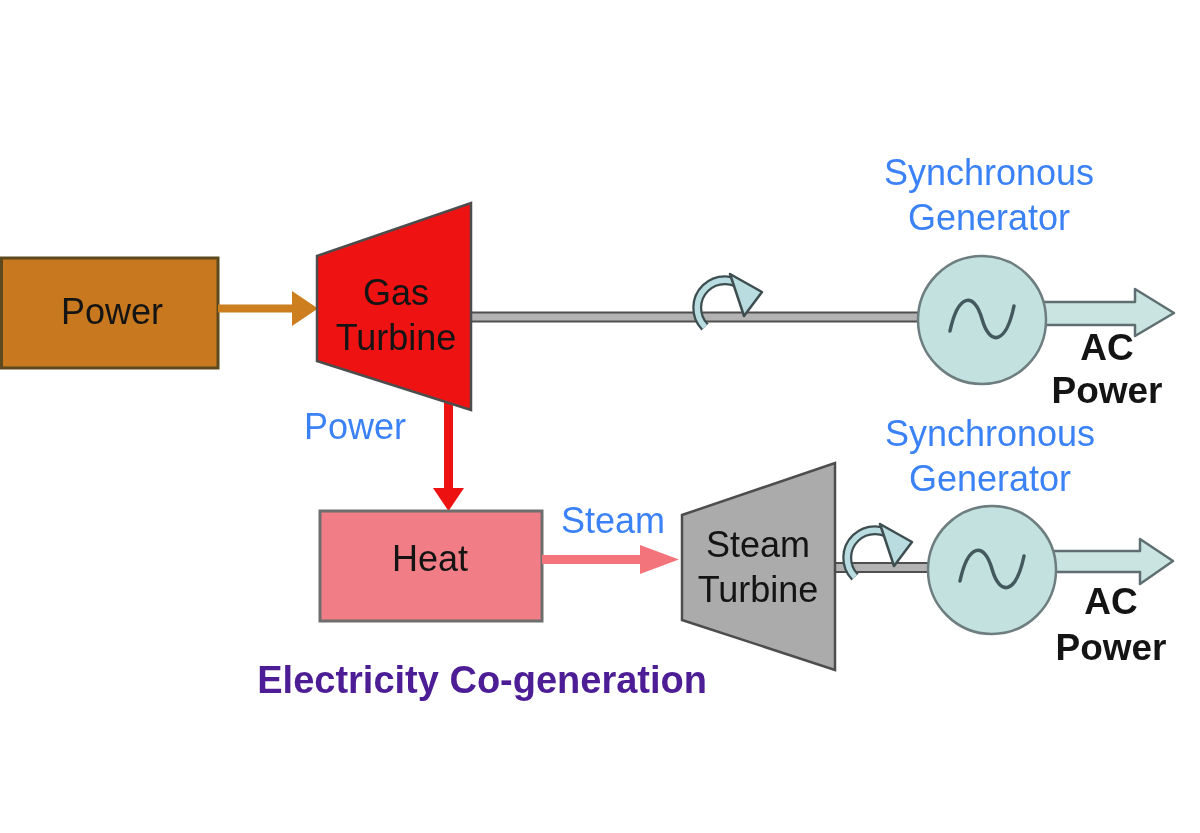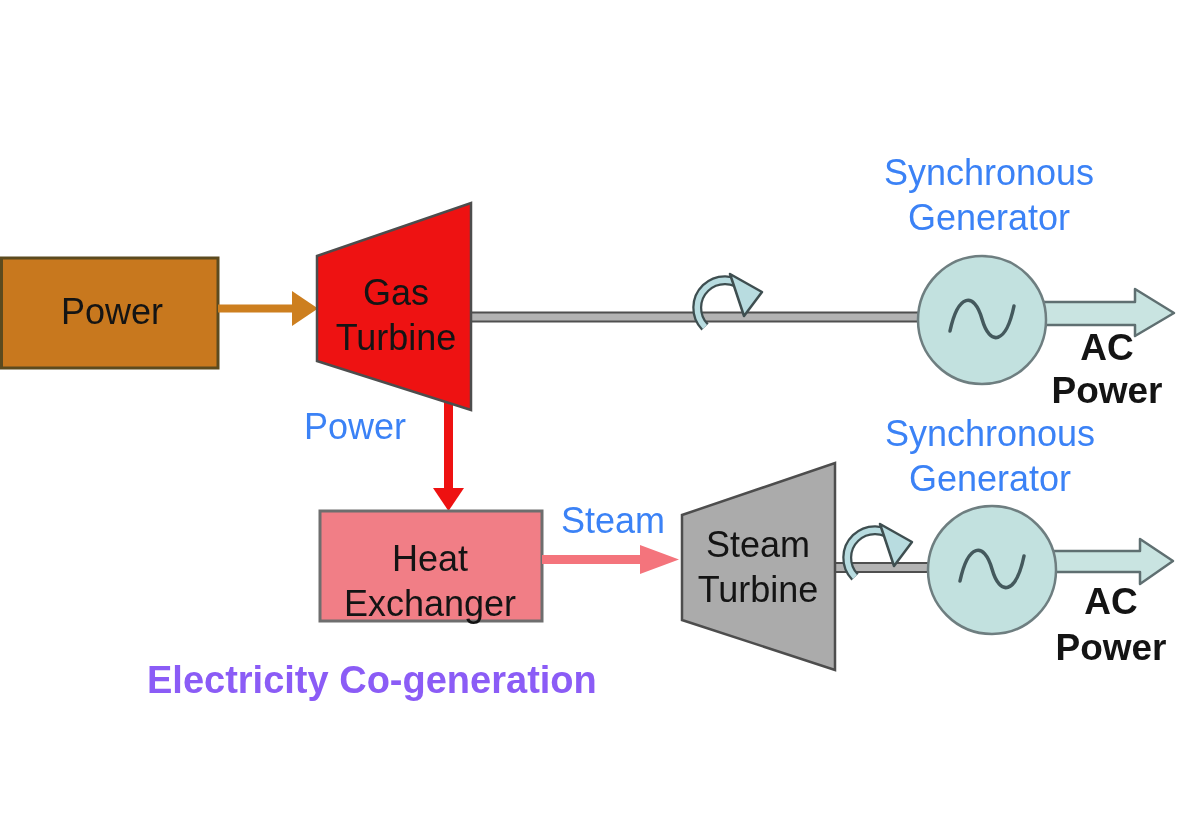--- a/index.html
+++ b/index.html
@@ -3,21 +3,21 @@
 <meta charset="utf-8">
 <style>
   html,body{margin:0;padding:0;background:#ffffff;}
   .stage{position:relative;width:1200px;height:833px;background:#ffffff;overflow:hidden;
          font-family:"Liberation Sans","DejaVu Sans",sans-serif;}
   svg{position:absolute;left:0;top:0;}
   .lbl{position:absolute;text-align:center;font-size:36px;line-height:45px;
        color:#141414;white-space:nowrap;}
   .lbl.slate{color:#3b82f6;}
   .lbl.bold{font-weight:bold;line-height:43px;font-size:37px;}
-  .lbl.title{font-weight:bold;font-size:38px;text-align:left;line-height:46px;color:#8b5cf6;}
+  .lbl.title{font-weight:bold;font-size:38px;text-align:right;line-height:46px;color:#4c1d95;}
 </style>
 </head>
 <body>
 
 <div class="stage">
 
   <svg width="1200" height="833" viewBox="0 0 1200 833">
 
     <rect x="471" y="312.5" width="450" height="9" stroke="#4f4f4f" stroke-width="2" fill="#b3b3b3"></rect>
     <rect x="833" y="563" width="100" height="9" stroke="#4f4f4f" stroke-width="2" fill="#b3b3b3"></rect>
@@ -86,21 +86,20 @@
     <div>AC</div>
     <div>Power</div>
   </div>
 
   <div class="lbl slate" style="left:255px;top:404px;width:200px">
     <div>Power</div>
   </div>
 
   <div class="lbl" style="left:319px;top:536px;width:222px">
     <div>Heat</div>
-    <div>Exchanger</div>
   </div>
 
   <div class="lbl slate" style="left:553px;top:498px;width:120px">Steam</div>
 
   <div class="lbl" style="left:658px;top:522px;width:200px">
     <div>Steam</div>
     <div>Turbine</div>
   </div>
 
   <div class="lbl slate" style="left:840px;top:411px;width:300px">

